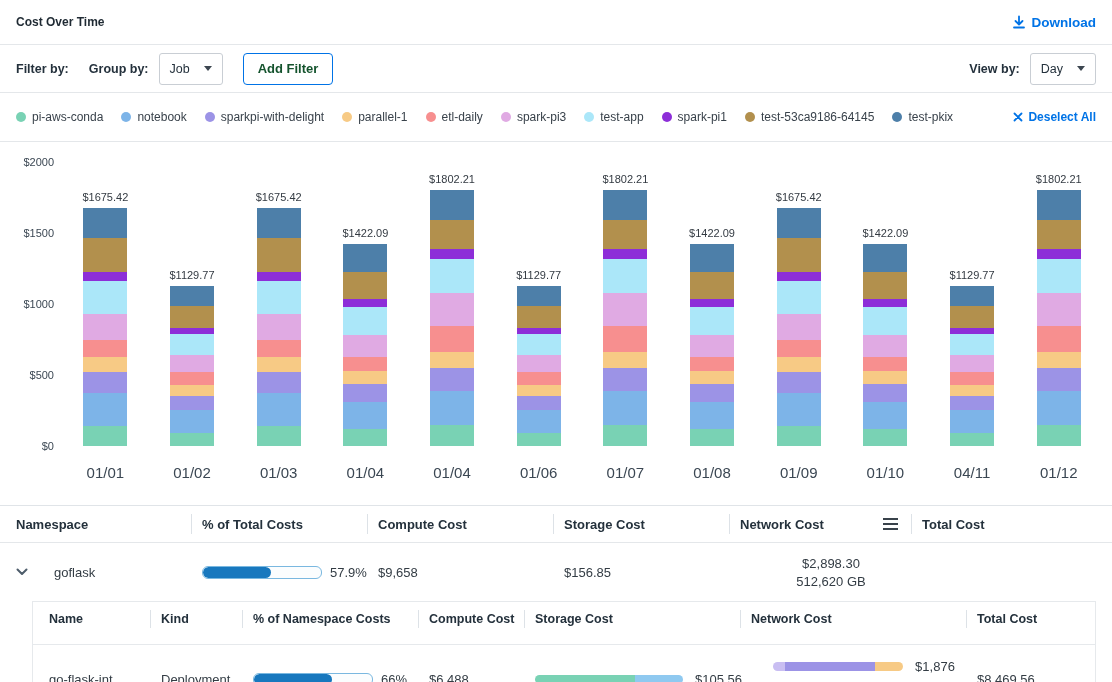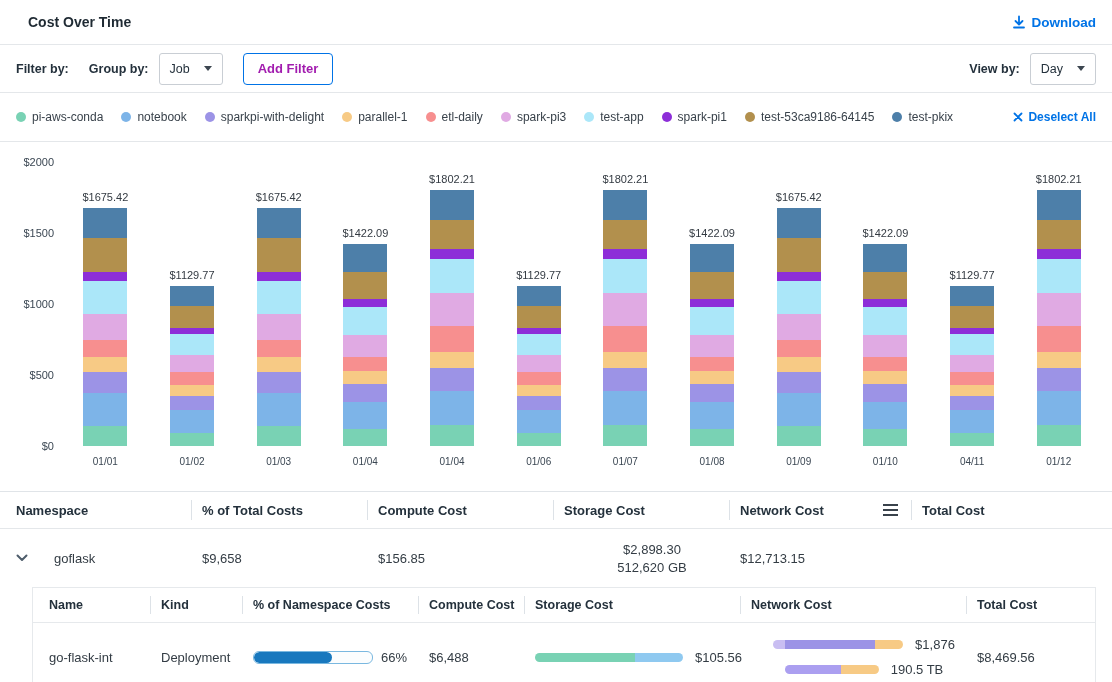--- a/index.html
+++ b/index.html
@@ -6,21 +6,21 @@
   body {
     width: 1112px; height: 682px; overflow: hidden;
     background: #ffffff;
     font-family: "Liberation Sans", sans-serif;
     color: #24313c;
   }
   .topbar {
     display: flex; justify-content: space-between; align-items: center;
     height: 44px; padding: 0 16px; border-bottom: 1px solid #e4e7ea;
   }
-  .page-title { font-size: 14px; font-weight: bold; color: #1f2a33; margin: 12px; }
+  .page-title { font-size: 12px; font-weight: bold; color: #1f2a33; margin: 0; }
   .download-link {
     display: flex; align-items: center; gap: 6px;
     color: #0073e6; font-size: 13.5px; font-weight: bold; cursor: pointer;
   }
   .filterbar {
     display: flex; align-items: center; gap: 10px;
     height: 47px; padding: 0 16px; border-bottom: 1px solid #e4e7ea;
     font-size: 12.5px;
   }
   .flabel { font-weight: bold; white-space: nowrap; }
@@ -33,21 +33,21 @@
   .caret {
     width: 0; height: 0; flex: none;
     border-left: 4px solid transparent; border-right: 4px solid transparent;
     border-top: 5px solid #3c4650;
   }
   .date-select { min-width: 138px; }
   .group-label { margin-left: 10px; text-align: right; }
   .add-filter-btn {
     margin-left: 10px; height: 32px; padding: 0 14px;
     border: 1px solid #0073e6; border-radius: 4px; background: #fff;
-    color: #a21caf; font-weight: bold; font-size: 13px; cursor: pointer;
+    color: #14532d; font-weight: bold; font-size: 13px; cursor: pointer;
     font-family: "Liberation Sans", sans-serif;
   }
   .spacer { flex: 1; }
   .legendbar {
     display: flex; align-items: center; gap: 16px;
     height: 48px; padding: 0 16px; border-bottom: 1px solid #e4e7ea;
   }
   .legend-items { display: flex; align-items: center; gap: 18px; flex: 1; }
   .legend-item { display: flex; align-items: center; gap: 6px; font-size: 12px; color: #39424b; cursor: pointer; }
   .dot { width: 10px; height: 10px; border-radius: 50%; flex: none; }
@@ -59,21 +59,21 @@
   .chart-area { display: flex; padding: 20px 10px 0 16px; }
   .yaxis { position: relative; width: 46px; height: 284px; flex: none; }
   .ytick { position: absolute; right: 8px; font-size: 11px; color: #3b4753; white-space: nowrap; }
   .plot-wrap { flex: 1; }
   .plot { display: flex; align-items: flex-end; height: 284px; }
   .bar-col { flex: 1; display: flex; flex-direction: column; align-items: center; justify-content: flex-end; height: 100%; }
   .bar-total { font-size: 11px; color: #333a42; margin-bottom: 5px; white-space: nowrap; }
   .bar { width: 44px; display: flex; flex-direction: column-reverse; cursor: pointer; }
   .seg { width: 100%; }
   .xlabels { display: flex; margin-top: 10px; }
-  .xlab { flex: 1; text-align: center; font-size: 10px; color: #3b4753; }
+  .xlab { flex: 1; text-align: center; font-size: 15px; color: #3b4753; margin-top: 8px; }
   
   .cost-table { margin-top: 24px; border-top: 1px solid #e0e4e8; }
   .t-head, .t-row {
     display: grid;
     grid-template-columns: 186px 176px 186px 176px 182px 1fr;
     padding: 0 16px;
   }
   .t-head { border-bottom: 1px solid #e4e7ea; }
   .th {
     display: flex; align-items: center; height: 36px;
@@ -89,21 +89,21 @@
     border: 1px solid #7ab8e0; border-radius: 6px; background: #fbfdfe; overflow: hidden;
   }
   .progress .fill { position: absolute; left: 0; top: 0; bottom: 0; background: #1878be; border-radius: 6px; }
   .pct { margin-left: 8px; }
   .net-cell { flex-direction: column; align-items: flex-start; justify-content: center; gap: 3px; }
   
   .inner-table { margin: 0 16px 0 32px; border: 1px solid #e6e9ec; }
   .i-head, .i-row {
     display: grid;
     grid-template-columns: 112px 92px 176px 106px 216px 226px 1fr;
-    padding: 0 0 0 16px;
+    padding: 0 0 8px 16px;
   }
   .i-head { border-bottom: 1px solid #e6e9ec; }
   .ih {
     display: flex; align-items: center; height: 34px;
     font-weight: bold; font-size: 12.5px; position: relative;
   }
   .i-row .td { display: flex; align-items: center; min-height: 68px; font-size: 13px; color: #333c44; }
   .mini-bar { display: inline-flex; height: 9px; border-radius: 5px; overflow: hidden; flex: none; }
   .mseg { display: block; height: 100%; }
   .storage-cell { gap: 12px; }
@@ -425,27 +425,32 @@
       </div>
   </div>
 
   <div class="t-row">
     <div class="td name-cell">
       <svg width="12" height="8" viewBox="0 0 12 8">
         <path d="M1.5 1.5L6 6l4.5-4.5" fill="none" stroke="#4e5d6b" stroke-width="2" stroke-linecap="round" stroke-linejoin="round"></path>
       </svg>
       <span>goflask</span>
     </div>
+    <div class="td">
+      <span class="progress">
+          <span class="fill" id="ns-progress-fill" style="width: 57.9%;"></span>
+        </span>
+      <span class="pct">57.9%</span>
+    </div>
     <div class="td">$9,658</div>
     <div class="td">$156.85</div>
     <div class="td net-cell">
       <span>$2,898.30</span>
       <span>512,620 GB</span>
     </div>
-    <div class="td">$12,713.15</div>
   </div>
 
   <div class="inner-table">
     <div class="i-head">
       <div class="ih sep">
           <span>Name</span>
         </div>
       <div class="ih sep">
           <span>Kind</span>
         </div>

